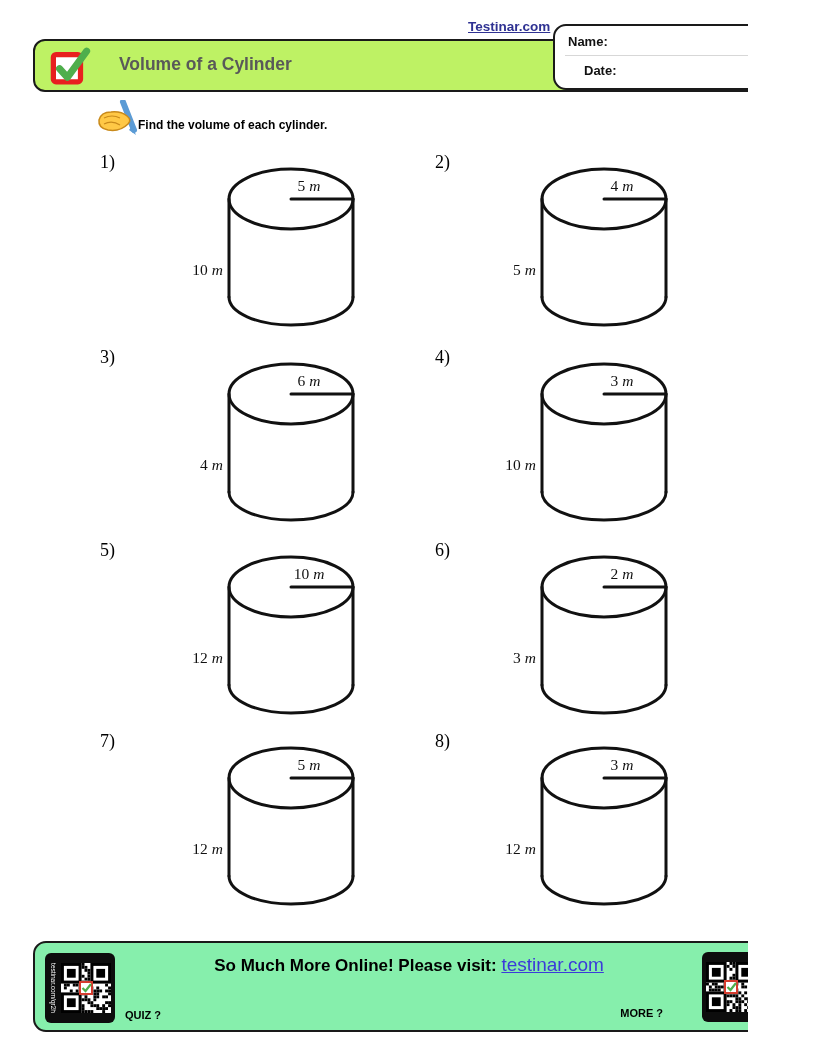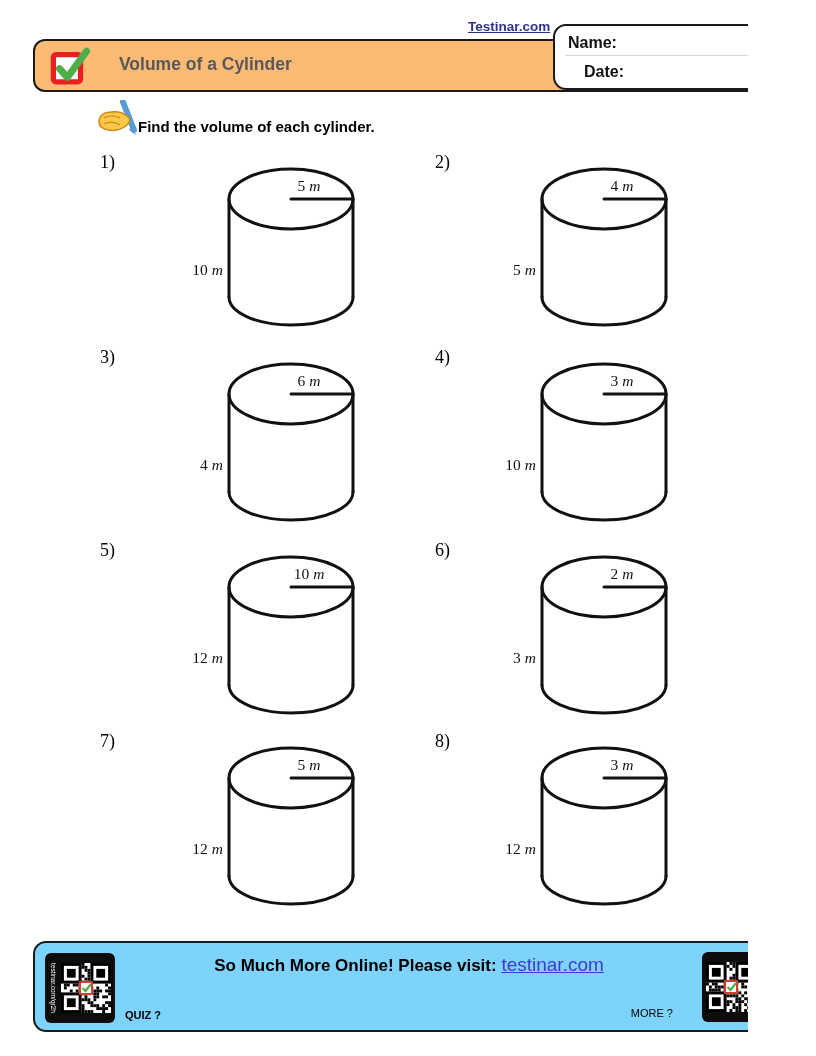--- a/index.html
+++ b/index.html
@@ -5,56 +5,56 @@
   html,body{margin:0;padding:0;background:#fff;}
   .page{position:relative;width:748px;height:1056px;background:#fff;overflow:hidden;
         font-family:"Liberation Sans",sans-serif;color:#111;}
 
   
   .toplink{position:absolute;left:468px;top:19px;font-size:13.5px;font-weight:bold;
            color:#2e3192;text-decoration:underline;}
 
   
   .header-bar{position:absolute;left:33px;top:39px;width:748px;height:49px;
-              border:2.5px solid #1a1a1a;border-radius:12px;background:#fdba74;text-decoration:underline;}
+              border:2.5px solid #1a1a1a;border-radius:12px;background:#bef264;text-decoration:underline;}
   .chk-icon{position:absolute;left:14px;top:4px;width:42px;height:42px;}
   .htitle{position:absolute;left:84px;top:13px;font-size:17.5px;font-weight:bold;color:#595959;}
 
   
   .namedate{position:absolute;left:553px;top:24px;width:229px;height:62px;
             border:2.5px solid #1a1a1a;border-radius:13px;background:#fff;}
-  .nd-row{position:absolute;left:13px;width:200px;font-size:16px;font-weight:bold;color:#111;}
+  .nd-row{position:absolute;left:13px;width:200px;font-size:13px;font-weight:bold;color:#111;}
   .nd-name{top:8px;}
   .nd-date{top:37px;margin-left:16px;}
   .nd-div{position:absolute;left:10px;right:10px;top:29px;border-top:1.5px solid #d7d7d7;}
 
   
   .instr-icon{position:absolute;left:96px;top:100px;width:46px;height:38px;}
-  .instr{position:absolute;left:138px;top:118px;font-size:15px;font-weight:bold;color:#000;}
+  .instr{position:absolute;left:138px;top:118px;font-size:12px;font-weight:bold;color:#000;}
 
   
   .cell{position:absolute;width:335px;height:192px;}
   .c1{left:95px;}  .c2{left:430px;}
   .r1{top:152px;} .r2{top:347px;} .r3{top:540px;} .r4{top:731px;}
   .pnum{position:absolute;left:5px;top:0px;font-family:"Liberation Serif",serif;
         font-size:18px;color:#000;}
   .cyl{position:absolute;top:7px;width:250px;height:172px;}
   .c1 .cyl{left:36px;} .c2 .cyl{left:14px;}
   .stroke{fill:none;stroke:#111;stroke-width:3;stroke-linecap:round;}
   .lbl{font-family:"Liberation Serif",serif;font-size:15.5px;fill:#111;}
   .unit{font-style:italic;}
 
   
   .footer{position:absolute;left:33px;top:941px;width:748px;height:87px;
-          border:2.5px solid #1a1a1a;border-radius:13px;background:#7dd3fc;}
+          border:2.5px solid #1a1a1a;border-radius:13px;background:#86efac;}
   .fmsg{position:absolute;left:0;top:11px;width:100%;text-align:center;
         font-size:17px;font-weight:bold;color:#000;}
   .fmsg a{font-size:19px;font-weight:normal;color:#3b3bd9;text-decoration:underline;}
   .quiz{position:absolute;left:90px;bottom:9px;font-size:11px;font-weight:bold;color:#000;text-align:right;}
-  .more{position:absolute;right:110px;bottom:11px;font-size:11px;font-weight:normal;color:#000;margin-top:16px;}
+  .more{position:absolute;right:120px;bottom:11px;font-size:11px;font-weight:bold;color:#000;margin-top:16px;}
   .qr{position:absolute;width:70px;height:70px;background:#0d0d0d;border-radius:6px;}
   .qr-left{left:10px;top:10px;}
   .qr-right{right:11px;top:9px;}
   .qr svg{position:absolute;top:10px;width:50px;height:50px;}
   .qr-left svg{left:16px;} .qr-right svg{left:4px;}
   .cap{position:absolute;top:35px;font-size:6.5px;color:#fff;white-space:nowrap;
        font-family:"Liberation Sans",sans-serif;}
   .qr-left .cap{left:8px;transform:translate(-50%,-50%) rotate(90deg);}
   .qr-right .cap{left:62px;transform:translate(-50%,-50%) rotate(-90deg);}
 </style>

